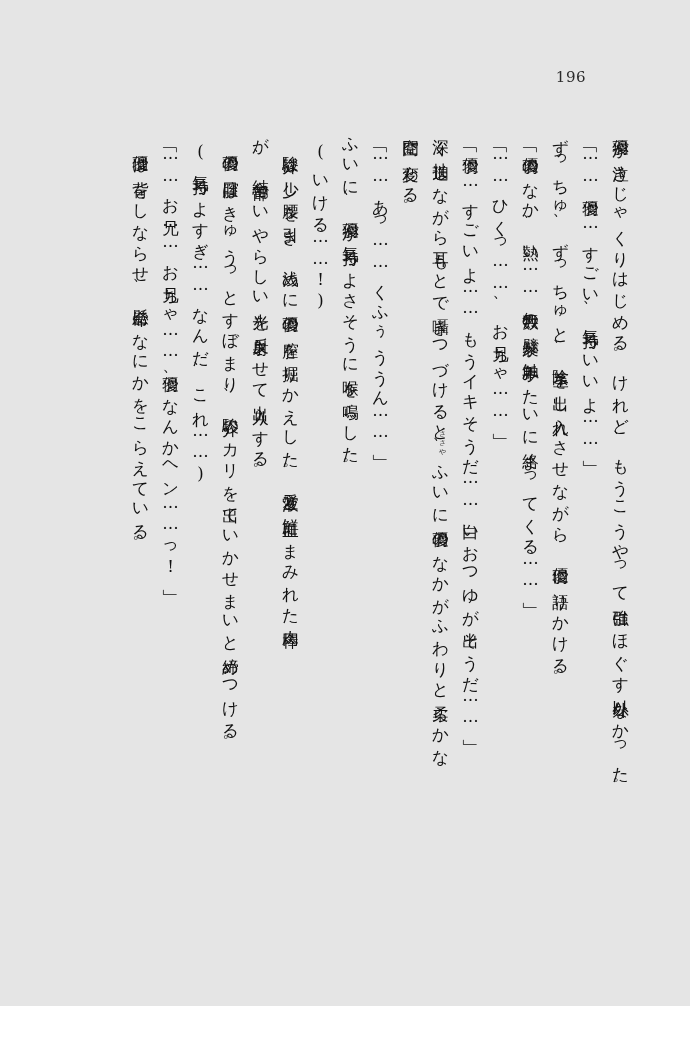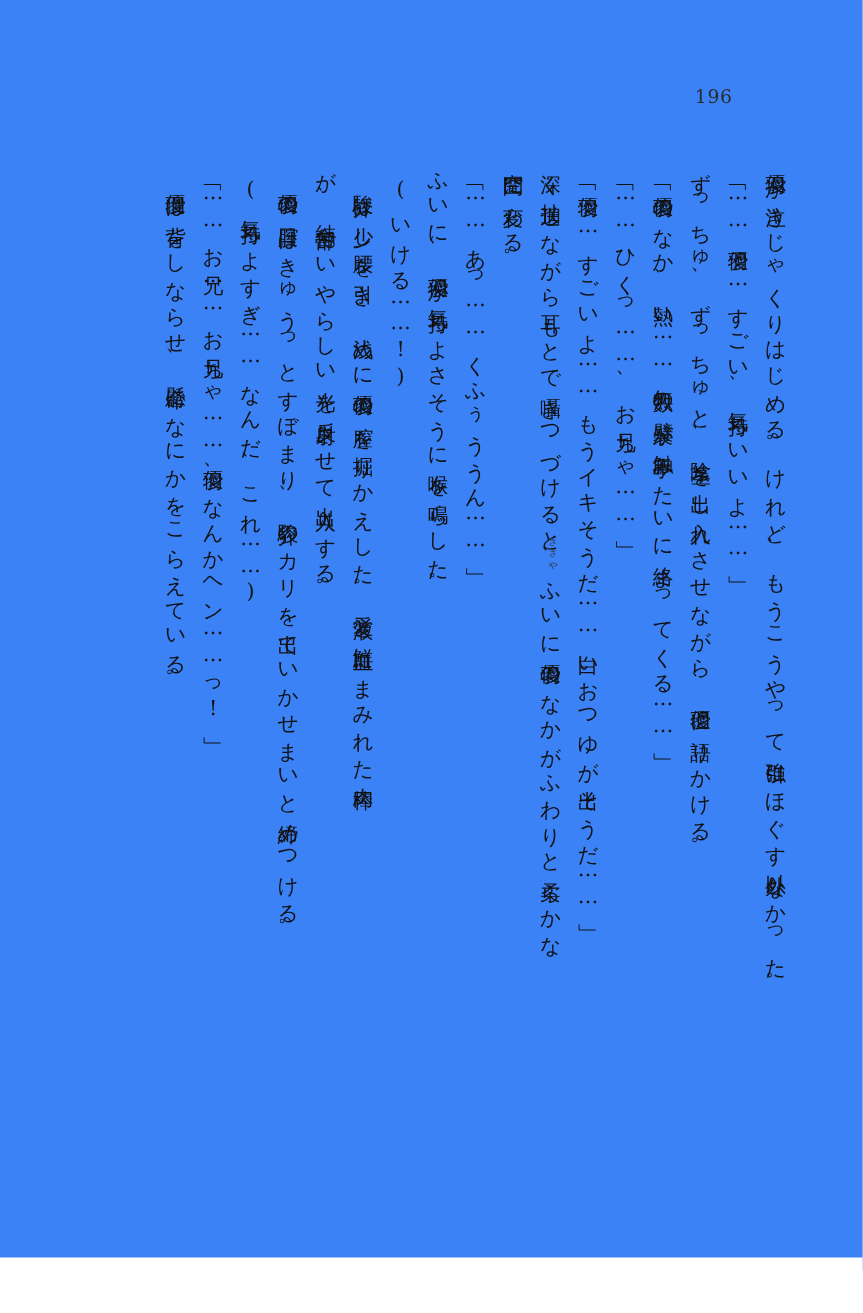--- a/index.html
+++ b/index.html
@@ -12,21 +12,21 @@
     height: 1050px;
     overflow: hidden;
     font-family: "DejaVu Serif", "Liberation Serif", serif;
     color: #1a1a1a;
   }
 
   #page {
     position: relative;
     width: 690px;
     height: 1006px;
-    background: #3b82f6;
+    background: #e5e5e5;
   }
 
   
   .page-number {
     position: absolute;
     top: 68px;
     right: 104px;
     font-size: 15px;
     font-family: "DejaVu Serif", "Liberation Serif", serif;
     color: #2b2b2b;

